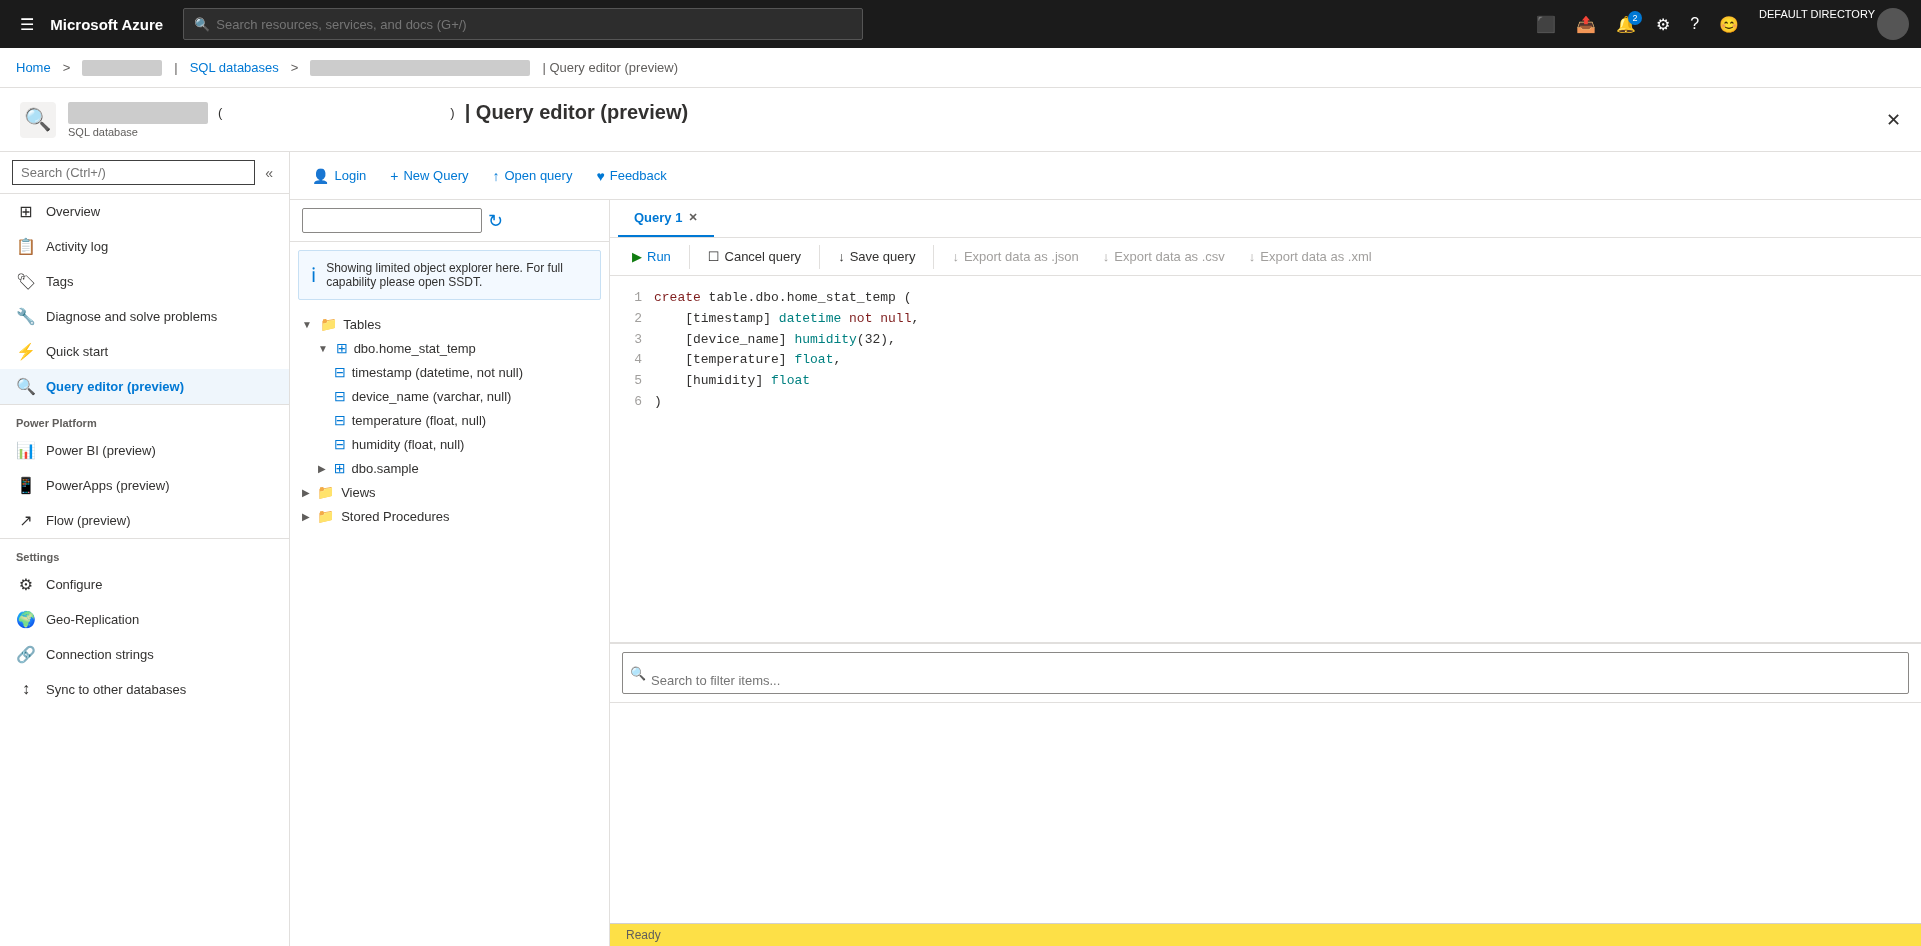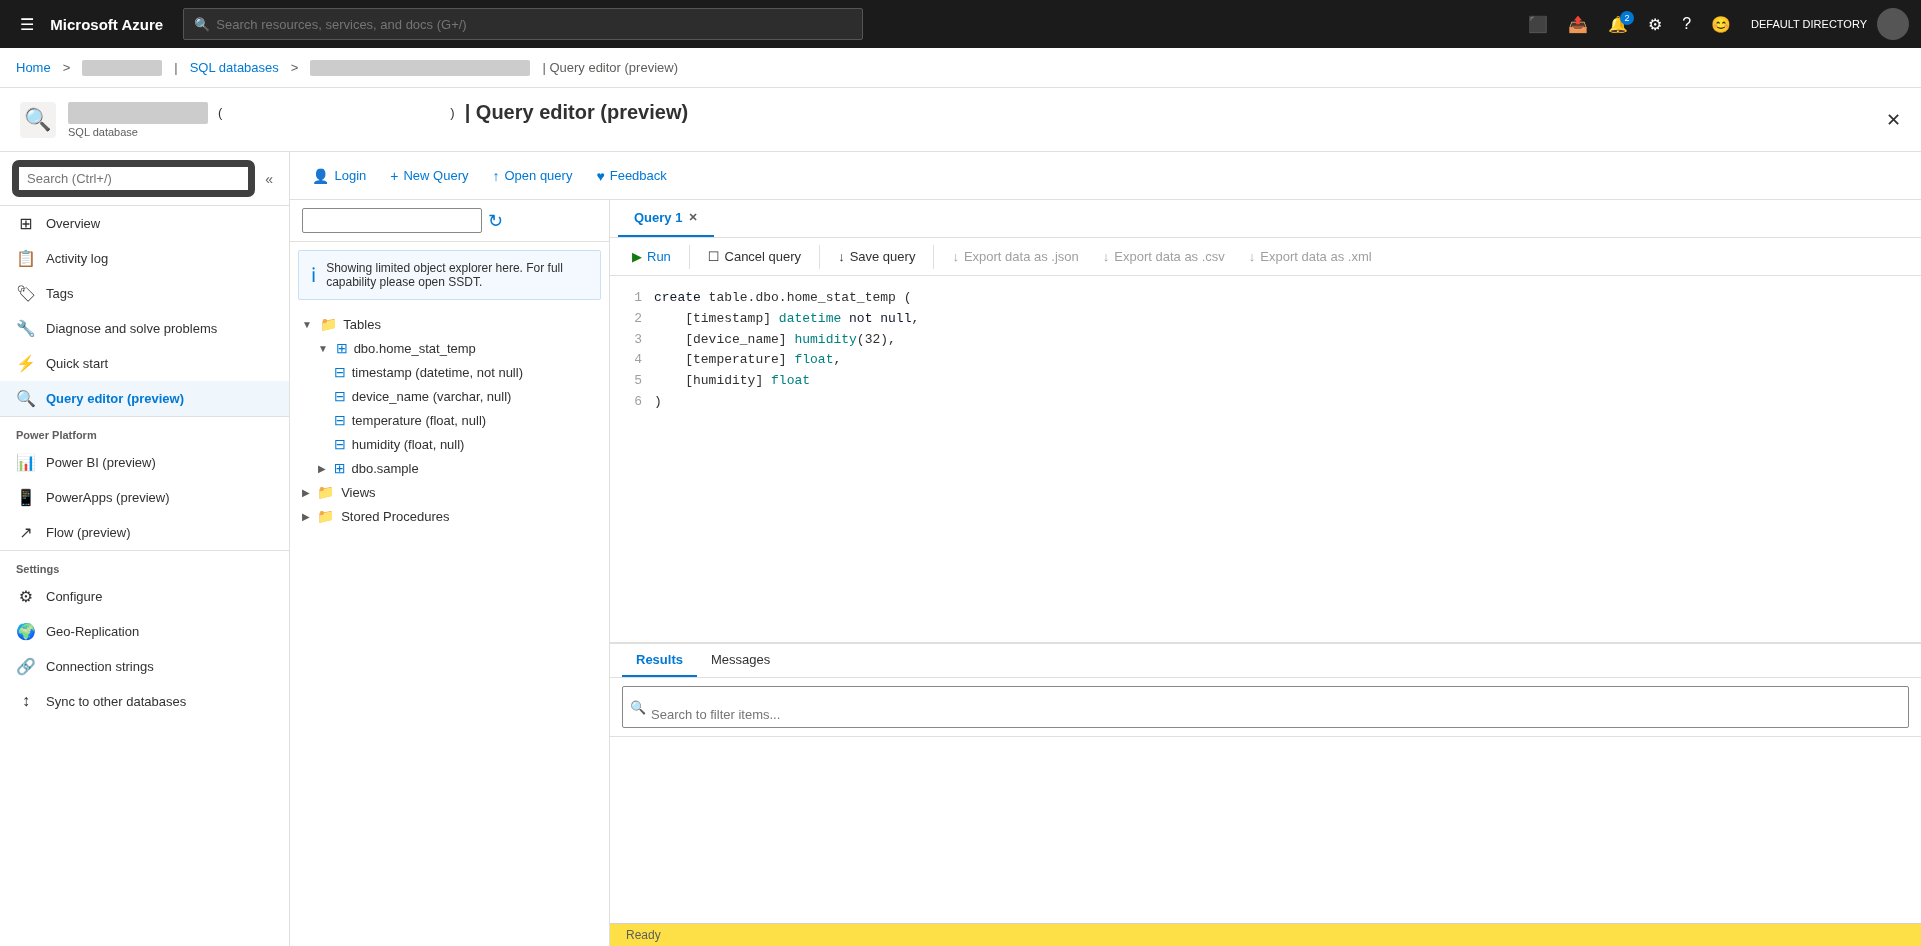--- a/index.html
+++ b/index.html
@@ -25,21 +25,21 @@
       background: transparent; border: none; outline: none; color: #ccc; font-size: 13px; width: 100%;
     }
     .top-nav .search-icon { color: #aaa; margin-right: 6px; }
     .top-nav-icons { display: flex; align-items: center; gap: 4px; margin-left: auto; }
     .top-nav-icon { color: #fff; padding: 8px; cursor: pointer; font-size: 16px; position: relative; }
     .badge {
       position: absolute; top: 4px; right: 2px; background: #0078d4;
       border-radius: 50%; width: 14px; height: 14px; font-size: 9px;
       display: flex; align-items: center; justify-content: center; color: #fff;
     }
-    .top-nav .user-area { display: flex; align-items: center; gap: 10px; color: #fff; font-size: 11px; margin-left: 8px; }
+    .top-nav .user-area { display: flex; gap: 2px; color: #fff; font-size: 11px; margin-left: 8px; }
     .avatar { width: 32px; height: 32px; border-radius: 50%; background: #555; }
 
     
     .breadcrumb {
       background: #fff; height: 40px; display: flex; align-items: center;
       padding: 0 16px; gap: 12px; border-bottom: 1px solid #e1dfdd; font-size: 13px;
     }
     .breadcrumb a { color: #0078d4; text-decoration: none; }
     .breadcrumb .sep { color: #605e5c; }
     .breadcrumb .redacted { background: #ccc; width: 80px; height: 16px; display: inline-block; border-radius: 2px; }
@@ -61,21 +61,21 @@
     
     .sidebar {
       width: 290px; min-width: 290px; background: #fff;
       border-right: 1px solid #e1dfdd; display: flex; flex-direction: column; overflow-y: auto;
     }
     .sidebar-search {
       padding: 8px 12px; border-bottom: 1px solid #e1dfdd;
       display: flex; align-items: center; gap: 6px;
     }
     .sidebar-search input {
-      border: 7px solid #404040; border-radius: 7px; padding: 4px 8px;
+      border: 1px solid #404040; border-radius: 0; padding: 4px 8px;
       font-size: 13px; width: 100%; outline: none;
     }
     .sidebar-collapse { cursor: pointer; color: #605e5c; font-size: 14px; padding: 4px; }
     .sidebar-item {
       display: flex; align-items: center; gap: 10px;
       padding: 8px 16px; cursor: pointer; color: #323130;
     }
     .sidebar-item.active { background: #eff6fc; color: #0078d4; font-weight: 600; }
     .sidebar-item .si-icon { font-size: 16px; width: 20px; text-align: center; }
     .sidebar-section { padding: 12px 16px 4px; font-size: 11px; font-weight: 700; color: #605e5c; border-top: 1px solid #e1dfdd; }
@@ -139,21 +139,21 @@
     }
     .action-btn.primary { color: #0078d4; }
     .action-btn.disabled { color: #a19f9d; cursor: default; }
     .sep-line { width: 1px; height: 24px; background: #e1dfdd; margin: 0 4px; }
 
     
     .code-editor { flex: 1; background: #fff; padding: 12px 16px; font-family: 'Consolas', 'Courier New', monospace; font-size: 13px; overflow-y: auto; line-height: 1.6; border-bottom: 1px solid #e1dfdd; }
     .code-line { display: flex; gap: 12px; }
     .line-num { color: #a19f9d; min-width: 16px; text-align: right; user-select: none; }
     .line-code { color: #323130; }
-    .kw-blue { color: #0f172a; text-align: right; }
+    .kw-blue { color: #7f1d1d; text-align: right; }
     .kw-cyan { color: #008080; }
 
     
     .results-panel { height: 280px; display: flex; flex-direction: column; background: #fff; border-top: 1px solid #e1dfdd; }
     .results-tabs { display: flex; border-bottom: 1px solid #e1dfdd; padding: 0 12px; }
     .results-tab { padding: 8px 14px; cursor: pointer; font-size: 13px; border-bottom: 2px solid transparent; }
     .results-tab.active { border-bottom-color: #0078d4; color: #0078d4; font-weight: 600; }
     .results-search { padding: 8px 12px; border-bottom: 1px solid #e1dfdd; }
     .results-search input { width: 100%; border: 1px solid #8a8886; border-radius: 2px; padding: 20px 8px 5px 28px; font-size: 13px; }
     .results-search-wrap { position: relative; }
@@ -442,28 +442,20 @@
               &nbsp;&nbsp;&nbsp;&nbsp;[humidity] <span class="kw-cyan">float</span>
             </span>
           </div>
           <div class="code-line">
             <span class="line-num">6</span>
             <span class="line-code">)</span>
           </div>
         </div>
 
         <div class="results-panel">
-          <div class="results-tabs">
-            <div class="results-tab active">
-              <span>Results</span>
-            </div>
-            <div class="results-tab">
-              <span>Messages</span>
-            </div>
-          </div>
           <div class="results-search">
             <div class="results-search-wrap">
               <span class="results-search-icon">🔍</span>
               <input type="text" placeholder="Search to filter items..." style="">
             </div>
           </div>
           <div class="results-body"></div>
         </div>
 
         <div class="status-bar">

